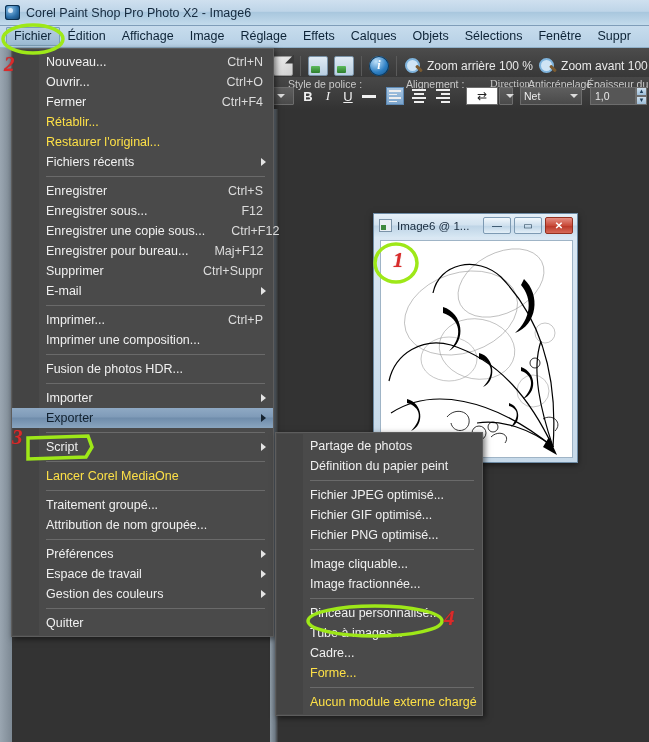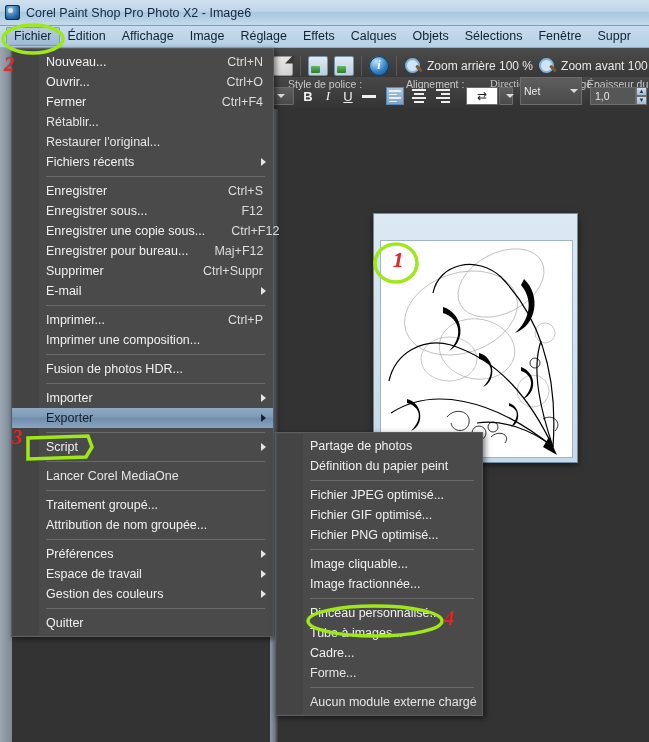--- a/index.html
+++ b/index.html
@@ -135,21 +135,21 @@
     width:18px;height:18px; display:flex;flex-direction:column;justify-content:center;
     gap:2px; padding:2px;
   }
   .alignBtn i { display:block; height:2px; background:#efefef; }
   .alignBtn.sel { background: linear-gradient(to bottom,#a8c6e2,#7ba4cb); border:1px solid #5c88b3;}
   .dirbox {
     width:32px;height:18px; background:#fff; border:1px solid #6d6d6d;
     display:flex; align-items:center; justify-content:center; color:#222; font-size:12px;
   }
   .netbox {
-    width:62px;height:28px; background: linear-gradient(to bottom,#5e5e5e,#4a4a4a);
+    width:62px;height:18px; background: linear-gradient(to bottom,#5e5e5e,#4a4a4a);
     border:1px solid #6d6d6d; color:#eee; font-size:10.5px;
     display:flex;align-items:center;justify-content:space-between;padding:0 3px;
   }
   .numbox {
     width:46px;height:18px;background:#565656;border:1px solid #6d6d6d;
     color:#e8e8e8;font-size:10.5px;display:flex;align-items:center;padding-left:4px;
   }
   .spin { width:11px;height:18px;display:flex;flex-direction:column;}
   .spin span {
     flex:1; background: linear-gradient(to bottom,#cfe0ee,#9dbdd8);
@@ -224,21 +224,21 @@
     position: relative;
     display: flex; align-items: center;
     height: 20px;
     padding-left: 34px; padding-right: 10px;
     font-size: 12.5px; color: #f0f0f0;
     white-space: nowrap;
   }
   .menu-item .lbl { flex: 1; }
   .menu-item .accel { color: #dcdcdc; font-size: 12.5px; margin-left: 26px; }
   .menu-item.disabled .lbl,
-  .menu-item.disabled .accel { color: #e5e5e5; }
+  .menu-item.disabled .accel { color: #fde047; }
   .menu-item.hl {
     background: linear-gradient(to bottom,#8fa9c4 0%, #7f9bb8 45%, #6f8cab 50%, #8aa5bf 100%);
     color: #101820;
   }
   .menu-item.hl .lbl { color: #10202e; }
   .menu-item .arrow {
     position:absolute; right: 7px; top: 50%; transform: translateY(-50%);
     width:0;height:0;border-top:4px solid transparent;border-bottom:4px solid transparent;
     border-left:5px solid #e4e4e4;
   }
@@ -353,20 +353,27 @@
         <span>▼</span>
       </div>
     </div>
   </div>
 
   <div class="workspace">
     <div class="ws-left-strip"></div>
   </div>
 
   <div class="docwin">
+    <div class="doctitle">
+      <div class="doc-ico"></div>
+      <div class="doc-title-text">Image6 @ 1...</div>
+      <div class="winbtn">—</div>
+      <div class="winbtn">▭</div>
+      <div class="winbtn close">✕</div>
+    </div>
     <div class="canvas-wrap">
       <svg width="193" height="218" viewBox="0 0 193 218">
         <g fill="none" stroke="#000" stroke-width="0.5" opacity="0.45">
           <ellipse cx="80" cy="72" rx="58" ry="40" transform="rotate(-18 80 72)"></ellipse>
           <ellipse cx="96" cy="108" rx="38" ry="30" transform="rotate(10 96 108)"></ellipse>
           <ellipse cx="120" cy="42" rx="46" ry="30" transform="rotate(-28 120 42)"></ellipse>
           <ellipse cx="68" cy="118" rx="28" ry="22"></ellipse>
           <circle cx="152" cy="150" r="16"></circle>
           <circle cx="164" cy="92" r="10"></circle>
         </g>

